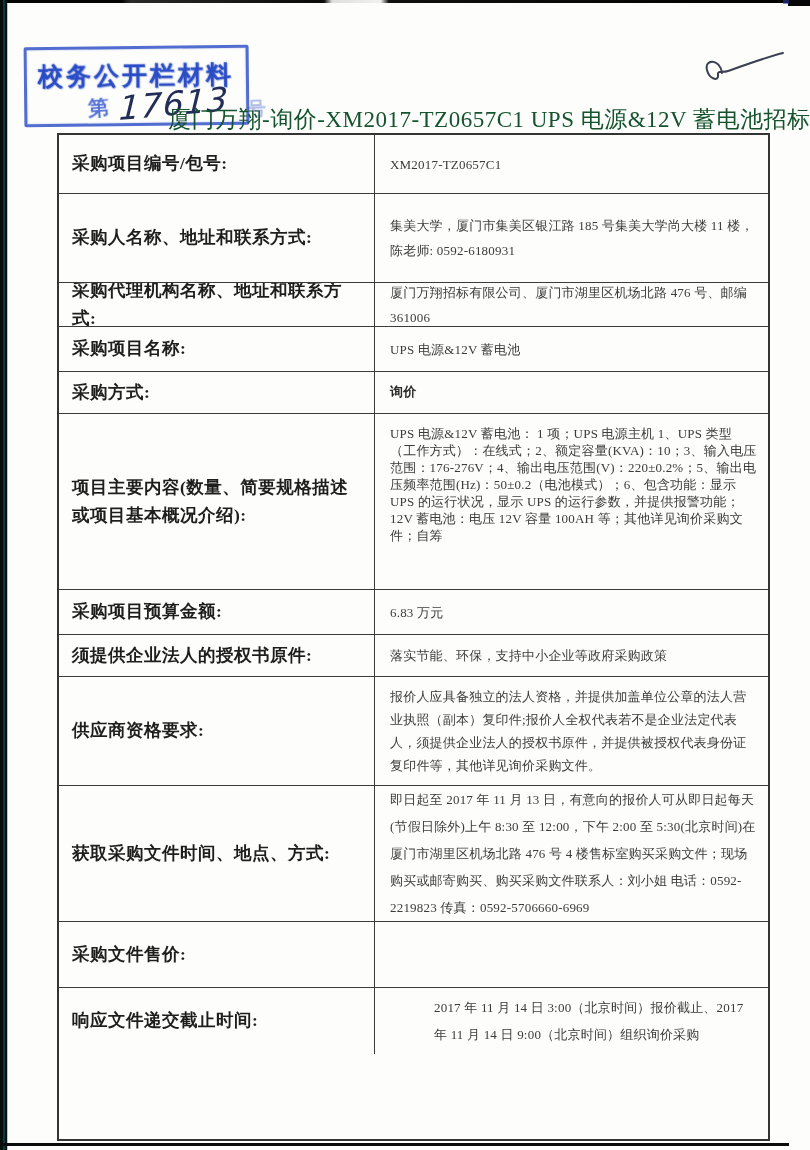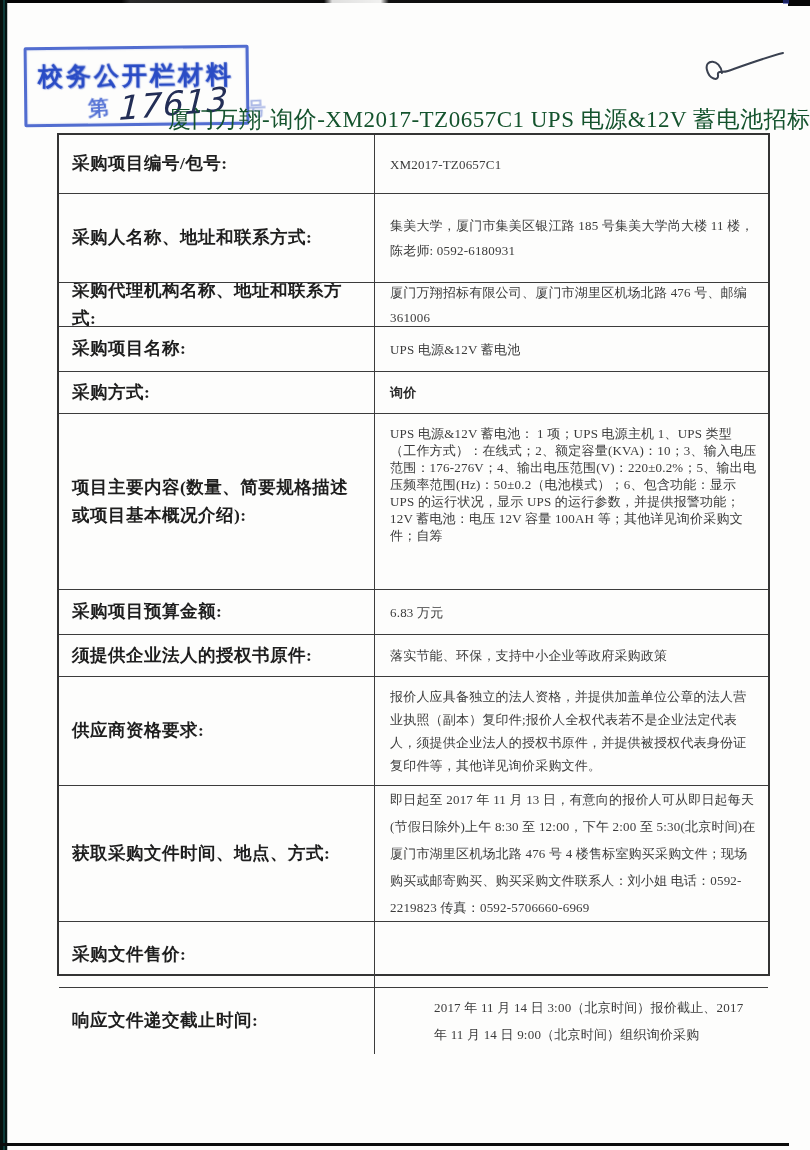--- a/index.html
+++ b/index.html
@@ -40,40 +40,40 @@
 
   .title{
     position:absolute;left:168px;top:104px;width:630px;
     font-size:23px;color:#14532d;letter-spacing:.5px;white-space:nowrap;
   }
 
   .squiggle{position:absolute;left:695px;top:48px;}
 
   
   .doc-table{
-    position:absolute;left:57px;top:133px;width:713px;height:843px;
+    position:absolute;left:57px;top:133px;width:713px;height:1008px;
     border:2px solid #343434;box-sizing:border-box;background:transparent;
   }
   .row{display:flex;box-sizing:border-box;border-bottom:1.5px solid #3c3c3c;overflow:hidden;}
   .row:last-child{border-bottom:none;gap:44px;}
   .cell{box-sizing:border-box;overflow:hidden;}
   .label{
     width:316px;border-right:1.5px solid #3c3c3c;display:flex;align-items:center;
     padding:4px 8px 4px 13px;font-size:17.5px;font-weight:700;color:#1e1e1e;
     letter-spacing:.5px;line-height:1.55;
   }
   .value{
     flex:1;display:flex;align-items:center;
     padding:6px 10px 6px 15px;font-size:13px;color:#3b3b3b;line-height:25px;
     letter-spacing:.2px;
   }
   .r0{height:59px}.r1{height:89px}.r2{height:44px}.r3{height:45px}
   .r4{height:42px}.r5{height:176px}.r6{height:45px}.r7{height:42px}
   .r8{height:109px}.r9{height:136px}.r10{height:66px}.r11{height:66px}
-  .r4 .value{font-weight:700;color:#2a2a2a;}
+  .r4 .value{font-weight:700;color:#2a2a2a;font-family:Liberation Mono, monospace;}
   .r5 .value{align-items:flex-start;padding-top:11px;line-height:17px;}
   .r8 .value{line-height:23px;}
   .r9 .value{line-height:27px;}
   .r11 .value{line-height:27px;}
 </style>
 </head>
 <body>
 
 <div class="page">
 

